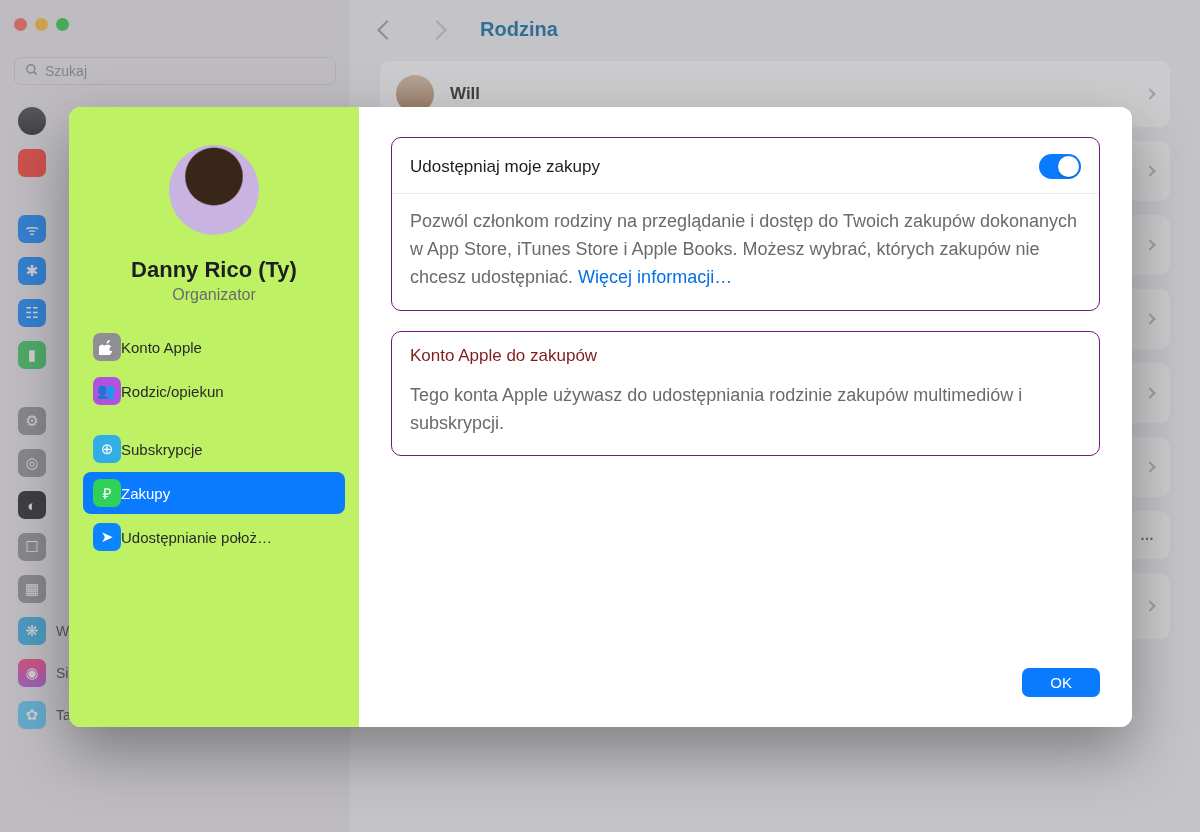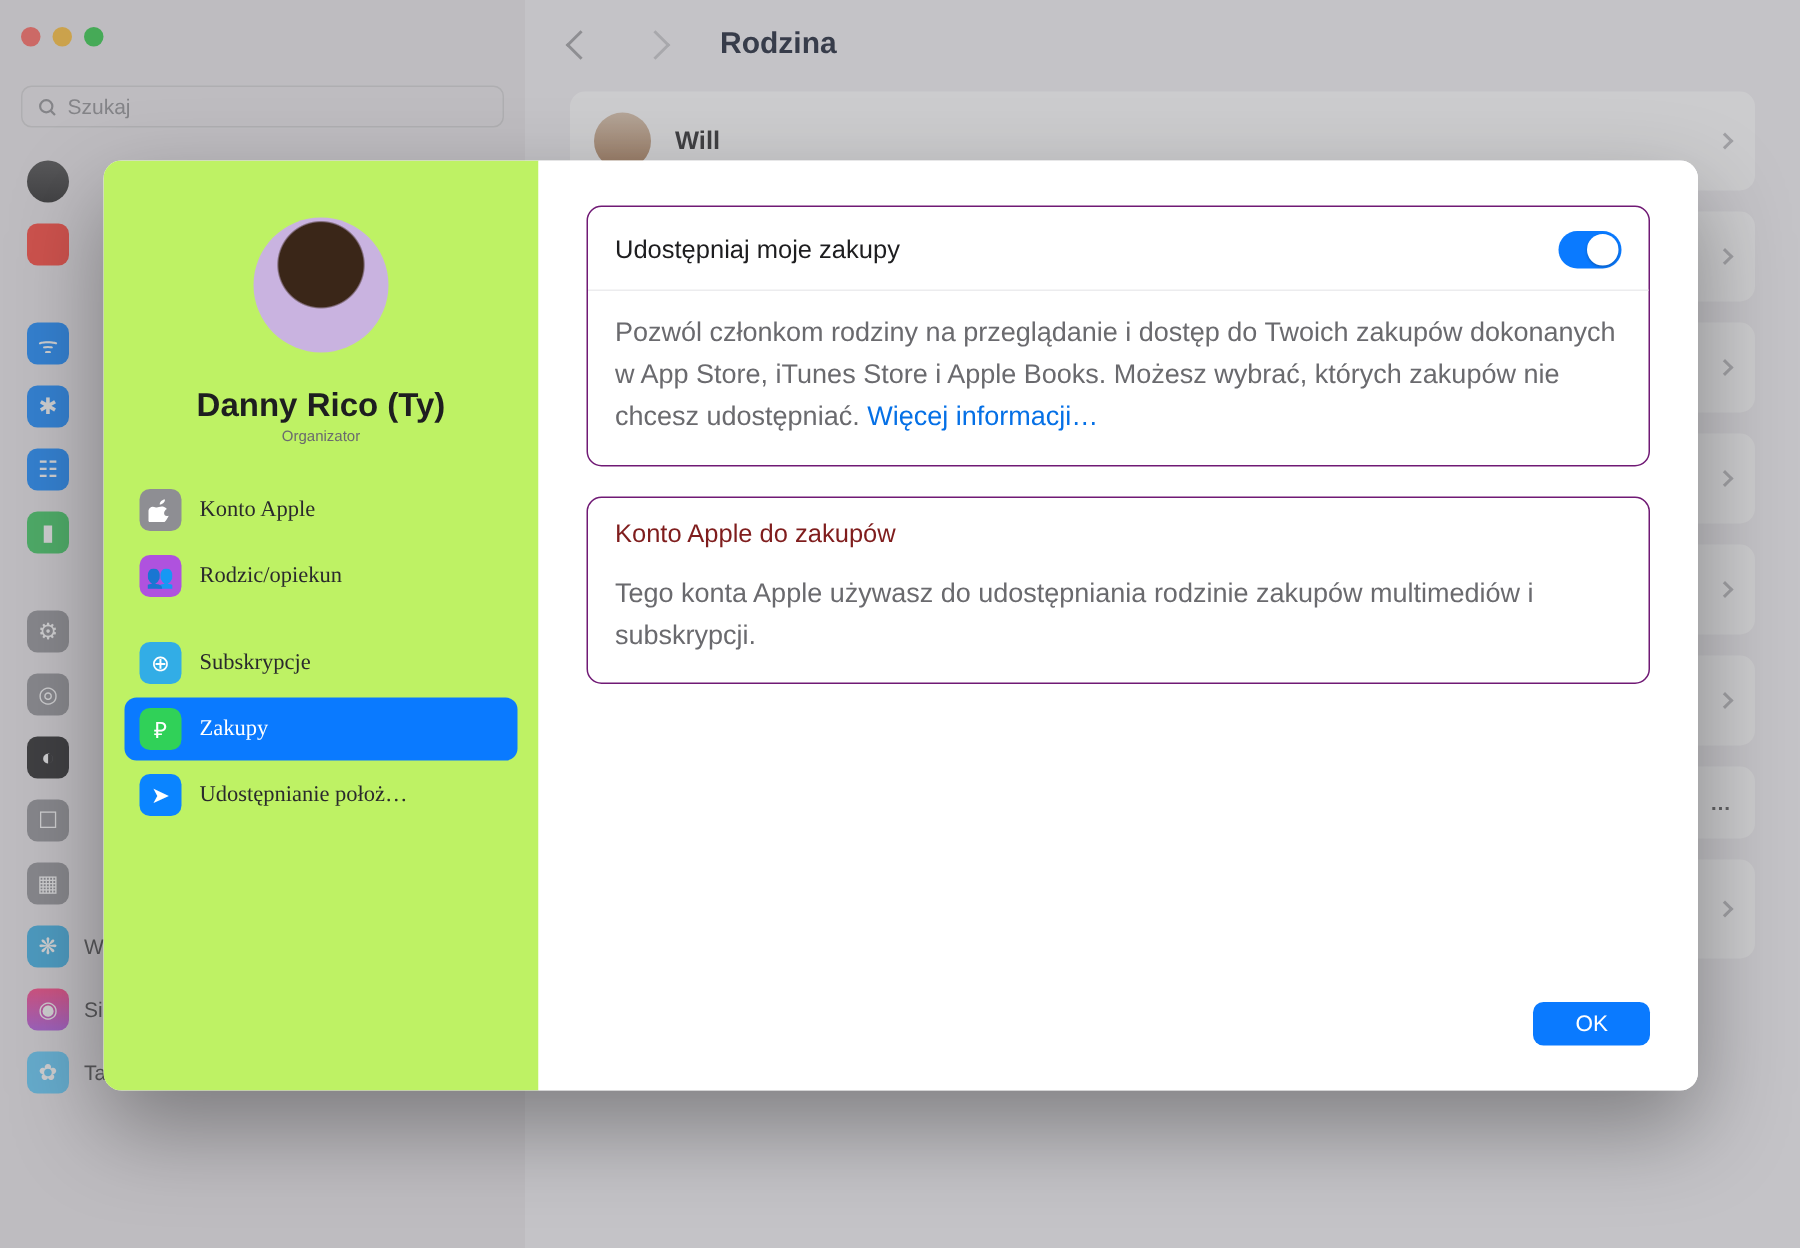--- a/index.html
+++ b/index.html
@@ -15,35 +15,35 @@
   .bg-sidebar {
     width: 350px; background: #e9e6e8; padding: 18px 14px;
     display: flex; flex-direction: column; gap: 6px;
   }
   .traffic { display: flex; gap: 8px; margin-bottom: 20px; }
   .traffic span { width: 13px; height: 13px; border-radius: 50%; }
   .tr-close { background: #ff5f57; }
   .tr-min { background: #febc2e; }
   .tr-max { background: #28c840; }
   .bg-search {
-    display: flex; align-items: flex-end; gap: 6px;
+    display: flex; align-items: flex-start; gap: 6px;
     border: 1px solid #d0cfd1; border-radius: 7px;
     padding: 5px 10px; color: #8b8b8f; font-size: 14px;
     margin-bottom: 12px;
   }
   .sideicon {
     width: 28px; height: 28px; border-radius: 7px; flex: 0 0 28px;
     display: flex; align-items: center; justify-content: center;
     font-size: 15px; color: #fff;
   }
   .bg-item { display: flex; align-items: center; gap: 10px;
     padding: 4px 4px; border-radius: 7px; color: #464648; font-size: 14px; }
   .bg-main { flex: 1; background: #f3f1f4; padding: 18px 30px; }
   .bg-header { display: flex; align-items: center; gap: 36px;
-    color: #0f172a; font-size: 20px; font-weight: 600; margin-bottom: 20px; }
+    color: #0369a1; font-size: 20px; font-weight: 600; margin-bottom: 20px; }
   .chev { width: 14px; height: 14px; border-right: 2px solid #9b9b9e;
     border-bottom: 2px solid #9b9b9e; }
   .chev-left { transform: rotate(135deg); }
   .chev-right { transform: rotate(-45deg); border-color: #c5c5c8; }
   .bg-card {
     background: #fff; border-radius: 10px; padding: 14px 16px;
     display: flex; align-items: center; gap: 16px; margin-bottom: 14px;
     position: relative;
     font-weight: bold;
   }
@@ -71,27 +71,27 @@
     padding: 22px 10px 18px 10px;
     display: flex; flex-direction: column; align-items: center;
   }
   .sheet-avatar {
     width: 90px; height: 90px; border-radius: 50%;
     background: radial-gradient(circle at 50% 35%, #3a2618 0 38%, #c9b3e0 40% 100%);
     margin-top: 16px;
   }
   .sheet-name { font-size: 22px; font-weight: 700; color: #1e1e20;
     margin-top: 22px; text-align: center; }
-  .sheet-role { font-size: 10px; color: #6a6a6e; margin-top: 3px; margin-bottom: 20px; }
+  .sheet-role { font-size: 16px; color: #6a6a6e; margin-top: 3px; margin-bottom: 20px; }
 
   .side-list { width: 100%; }
   .side-row {
-    display: flex; align-items: center; gap: 12px;
+    display: flex; align-items: center; 
     padding: 7px 10px; border-radius: 8px; margin: 2px 4px;
-    color: #2a2a2c; font-size: 15px; font-family: Liberation Serif, serif;
+    color: #2a2a2c; font-size: 15px;
   }
   .side-row.sel { background: #0a7aff; color: #fff; }
   .side-row.sel .sideicon { filter: none; }
   .side-sep { height: 12px; }
   .ic-apple { background: #8e8e93; }
   .ic-parent { background: #af52de; }
   .ic-subs { background: #32ade6; }
   .ic-purch { background: #30d158; }
   .ic-loc { background: #0a84ff; }
 

